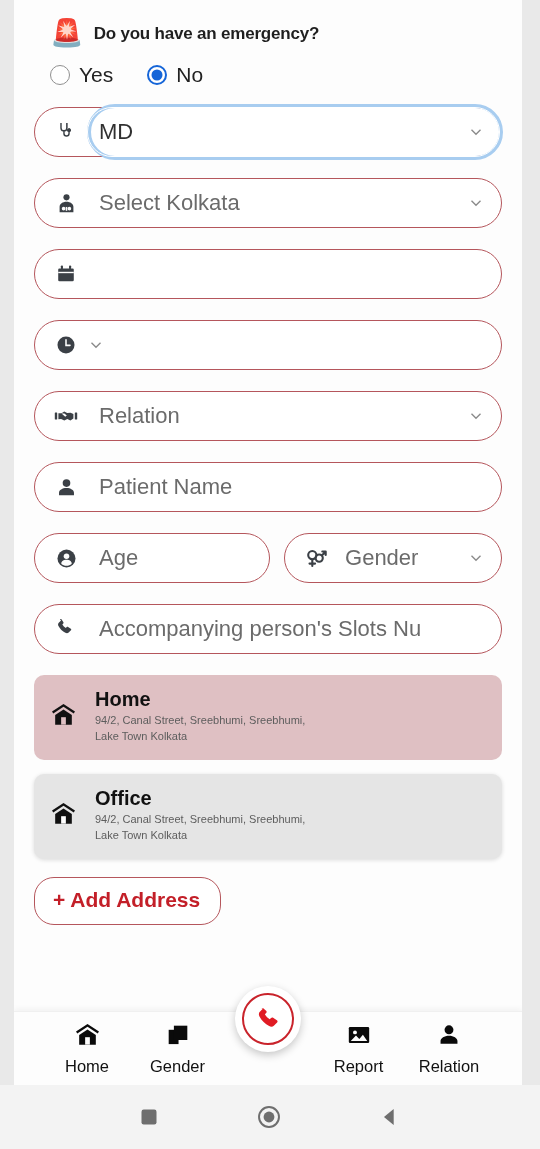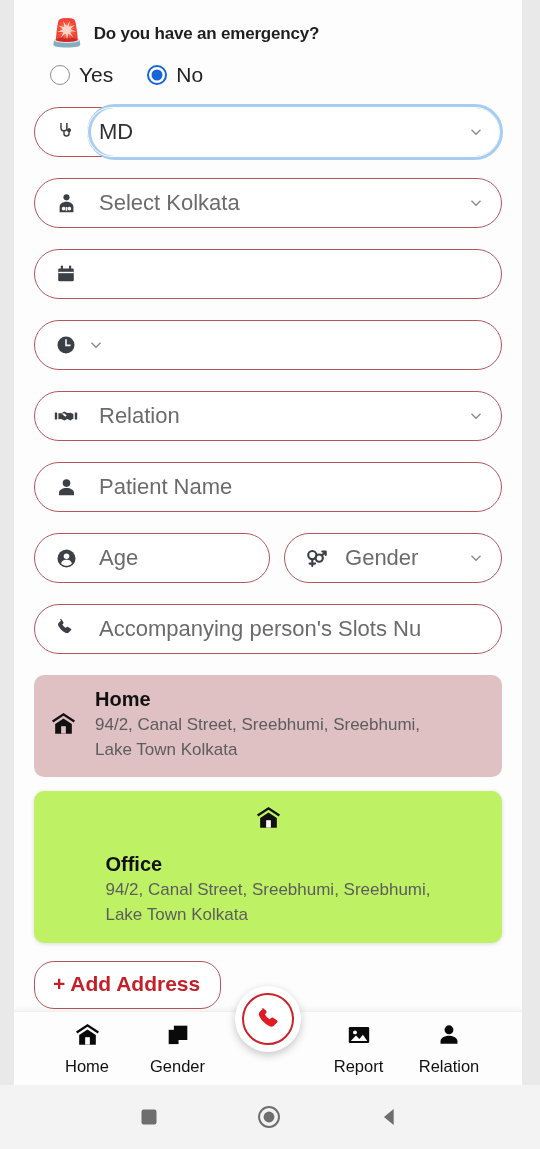--- a/index.html
+++ b/index.html
@@ -145,34 +145,33 @@
   .addr {
     display: flex;
     align-items: center;
     gap: 18px;
     border-radius: 10px;
     padding: 13px 16px 15px 16px;
     margin-bottom: 14px;
   }
   .addr.selected { background: #dfc0c3; }
   .addr.plain {
-    background: #bef264;
+    background: #e5e5e5;
     box-shadow: 0 1px 4px rgba(0,0,0,0.14);
-    flex-direction: column;
   }
   .addr .home-icon { flex: 0 0 auto; color: #111; }
   .addr-body { flex: 1 1 auto; min-width: 0; }
   .addr-title {
     font-size: 20px;
     font-weight: 700;
     color: #111;
     margin-bottom: 2px;
   }
   .addr-line {
-    font-size: 17px;
+    font-size: 11px;
     color: #5d5d5d;
     line-height: 1.45;
   }
 
   
   .add-addr {
     display: inline-flex;
     align-items: center;
     justify-content: center;
     border: 1.2px solid #b5565c;

